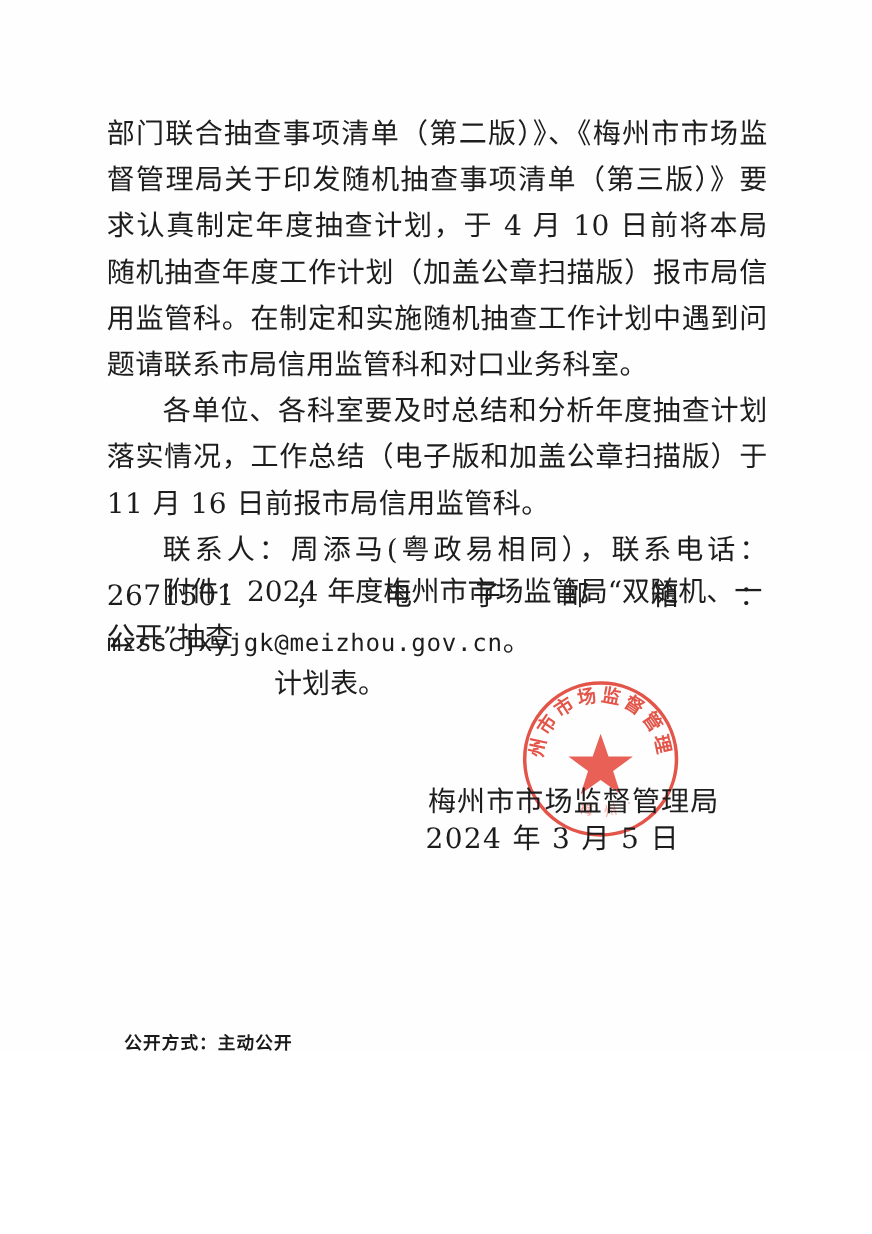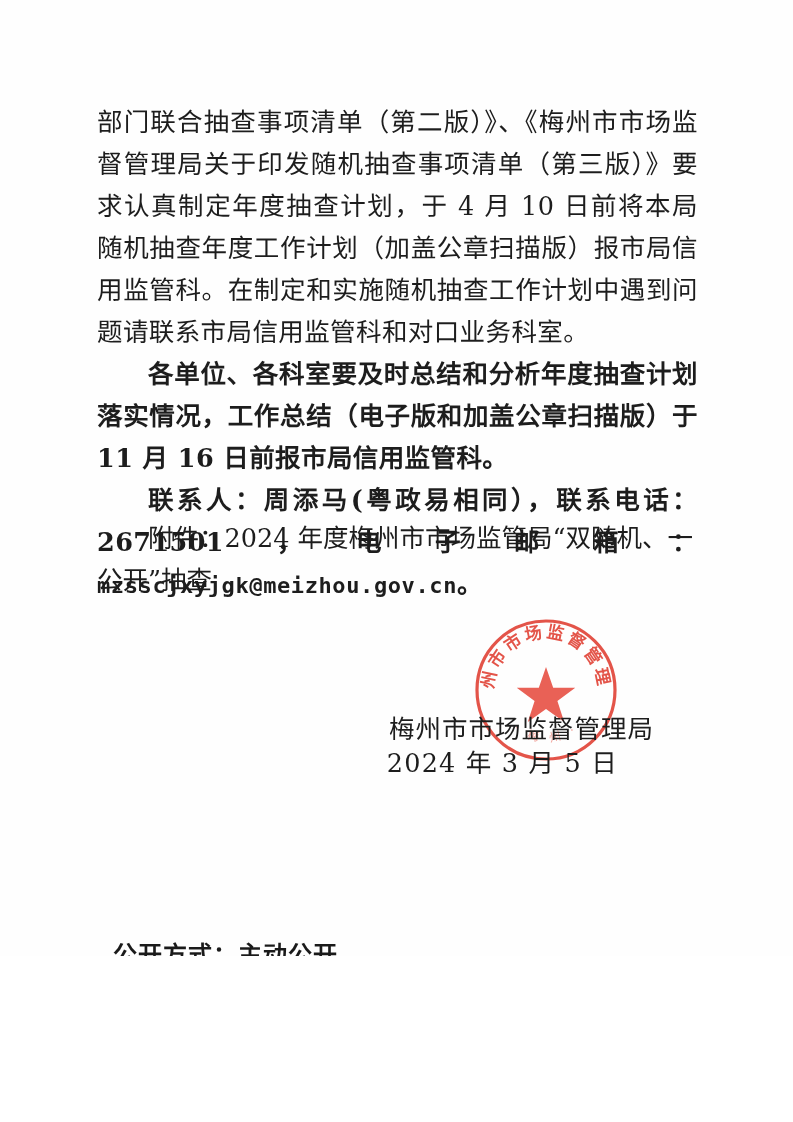--- a/index.html
+++ b/index.html
@@ -34,21 +34,20 @@
     text-align: justify;
     text-justify: inter-ideograph;
     letter-spacing: 0.4px;
     margin: 0;
     color: #1d1d1d;
     font-family: "DejaVu Serif", "Liberation Serif", serif;
   }
 
   .para.indent {
     text-indent: 51px;
-    font-weight: bold;
   }
 
   .email-mono {
     font-family: "DejaVu Sans Mono", "Liberation Mono", monospace;
     font-size: 22px;
     letter-spacing: 0.6px;
   }
 
   
   .attach {
@@ -107,21 +106,21 @@
     opacity: 0.93;
   }
   .seal svg { display: block; width: 146px; height: 146px; }
 
   
   .footer-mode {
     position: absolute;
     left: 113px;
     top: 935px;
     font-family: "DejaVu Sans", "Liberation Sans", sans-serif;
-    font-size: 24px;
+    font-size: 16px;
     letter-spacing: 1px;
     color: #1a1a1a;
     font-weight: 600;
   }
 
   .page-num {
     position: absolute;
     left: 88px;
     top: 1038px;
     font-size: 23px;
@@ -140,20 +139,21 @@
     <p class="para">部门联合抽查事项清单（第二版）》、《梅州市市场监督管理局关于印发随机抽查事项清单（第三版）》要求认真制定年度抽查计划，于 4 月 10 日前将本局随机抽查年度工作计划（加盖公章扫描版）报市局信用监管科。在制定和实施随机抽查工作计划中遇到问题请联系市局信用监管科和对口业务科室。</p>
 
     <p class="para indent">各单位、各科室要及时总结和分析年度抽查计划落实情况，工作总结（电子版和加盖公章扫描版）于 11 月 16 日前报市局信用监管科。</p>
 
     <p class="para indent"><span>联系人：周添马(粤政易相同），联系电话：2671501，电子邮箱：</span><span class="email-mono">mzsscjxyjgk@meizhou.gov.cn</span><span>。</span></p>
 
   </div>
 
   <div class="attach">
     <span class="att-line1">附件：2024 年度梅州市市场监管局“双随机、一公开”抽查</span>
+    <span class="att-line2">计划表。</span>
   </div>
 
   <div class="seal">
     <svg viewBox="0 0 146 146" xmlns="http://www.w3.org/2000/svg">
       <defs>
         <path id="arcpath" d="M 73,73 m 0,-52 a 52,52 0 1,1 -0.1,0" fill="none"></path>
         <path id="arcTop" d="M 21,73 a 52,52 0 0 1 104,0" fill="none"></path>
         <path id="arcBot" d="M 27,97 a 52,52 0 0 0 92,0" fill="none"></path>
       </defs>
 

